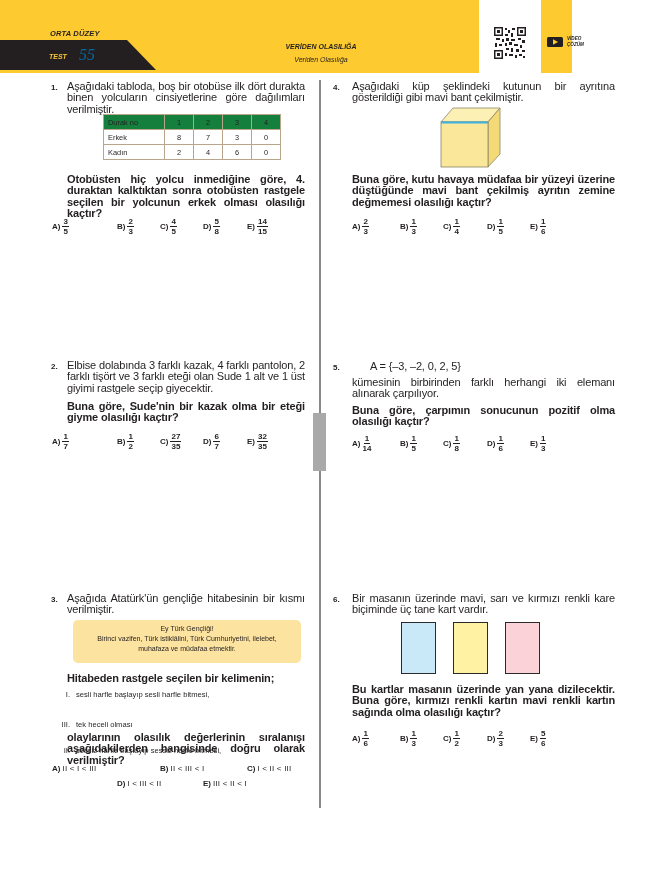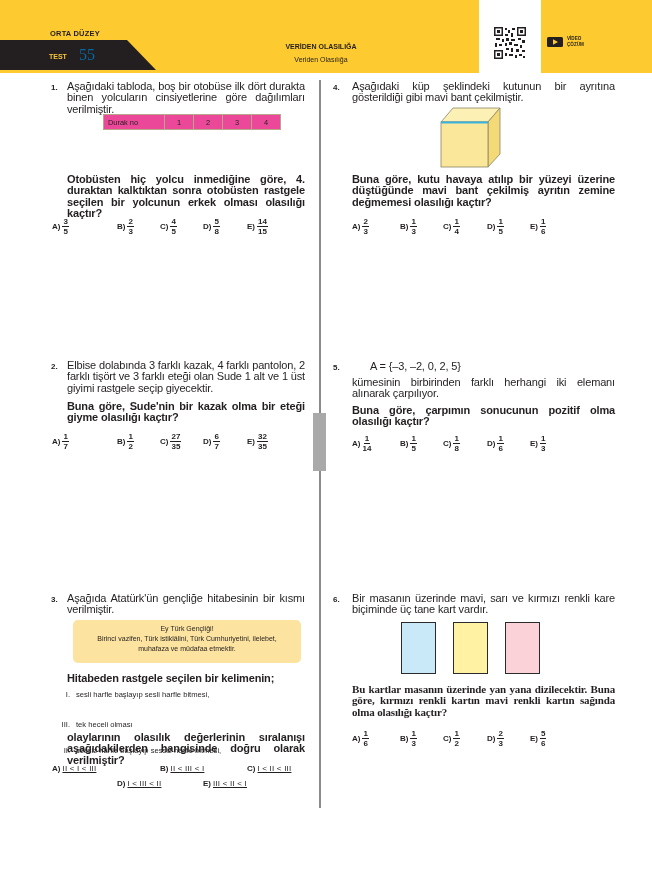--- a/index.html
+++ b/index.html
@@ -1,20 +1,20 @@
 <!DOCTYPE html>
 <html><head>
 <meta charset="utf-8">
 <style>
   html,body{margin:0;padding:0;background:#ffffff;}
   #page{position:relative;width:652px;height:870px;background:#ffffff;overflow:hidden;
         font-family:"Liberation Sans",sans-serif;color:#231f20;}
   .abs{position:absolute;}
   
-  #hdr{position:absolute;left:0;top:0;width:652px;height:73px;background:#fdca2f;}
+  #hdr{position:absolute;left:0;top:0;width:572px;height:73px;background:#fdca2f;font-style:italic;}
   #band{position:absolute;left:0;top:40px;width:156px;height:30px;background:#231f20;
         clip-path:polygon(0 0,127px 0,156px 100%,0 100%);}
   #level{position:absolute;left:50px;top:29px;font-size:7.5px;font-weight:bold;letter-spacing:0.2px;color:#231f20;}
   #testlbl{position:absolute;left:49px;top:53px;font-size:7px;font-weight:bold;color:#f6c63a;}
   #testnum{position:absolute;left:79px;top:44px;font-family:"Liberation Serif",serif;font-size:16px;color:#0369a1;line-height:22px;}
   #title{position:absolute;left:240px;width:162px;top:43px;text-align:center;font-size:7px;font-weight:bold;}
   #subtitle{position:absolute;left:240px;width:162px;top:56px;text-align:center;font-size:7px;}
   #qrpanel{position:absolute;left:479px;top:0;width:62px;height:73px;background:#ffffff;}
   #qr{position:absolute;left:15px;top:27px;}
   #video{position:absolute;left:547px;top:36px;display:flex;align-items:center;gap:4px;}
@@ -23,26 +23,26 @@
   #divider{position:absolute;left:319px;top:80px;width:2px;height:728px;background:#8a8a8a;}
   #sidebadge{position:absolute;left:313px;top:413px;width:13px;height:58px;background:#a9a9a9;}
   
   .qnum{position:absolute;font-size:8px;font-weight:bold;}
   .txt{position:absolute;font-size:11px;line-height:11.4px;text-align:justify;letter-spacing:-0.15px;}
   .bold{font-weight:bold;}
   
   .opt{position:absolute;display:flex;align-items:center;gap:2px;font-size:8px;font-weight:bold;}
   .frac{display:inline-flex;flex-direction:column;align-items:center;font-size:8px;line-height:9px;font-weight:bold;}
   .frac .num{border-bottom:1px solid #231f20;padding:0 1px;}
-  .optxt{font-weight:normal;letter-spacing:0.2px;text-decoration:underline;}
+  .optxt{font-weight:normal;letter-spacing:0.2px;}
   
   #tbl{position:absolute;left:103px;top:114px;border-collapse:collapse;font-size:7.4px;}
   #tbl td{border:1px solid #b8a58a;height:14px;padding:0 4px;text-align:center;width:20px;}
   #tbl td.first{text-align:left;width:52px;}
-  #tbl tr.head td{background:#ec4899;}
+  #tbl tr.head td{background:#15803d;}
   
   #hitabe{position:absolute;left:73px;top:620px;width:228px;height:43px;background:#fde3a0;border-radius:5px;
           font-size:7px;line-height:10px;text-align:center;padding-top:4px;box-sizing:border-box;}
   .item{position:absolute;font-size:7.6px;display:flex;gap:6px;}
   .item .rn{width:12px;text-align:right;}
   
   .card{position:absolute;width:35px;height:52px;border:1px solid #2b2b2b;box-sizing:border-box;}
 </style>
 </head>
 <body>
@@ -118,20 +118,34 @@
     <div class="txt" style="left:67px;top:81px;width:238px;">Aşağıdaki tabloda, boş bir otobüse ilk dört durakta binen yolcuların cinsiyetlerine göre dağılımları verilmiştir.</div>
     <table id="tbl">
       <tbody>
           <tr class="head">
         <td class="first">Durak no</td>
         <td>1</td>
         <td>2</td>
         <td>3</td>
         <td>4</td>
       </tr>
+      <tr>
+        <td class="first">Erkek</td>
+        <td>8</td>
+        <td>7</td>
+        <td>3</td>
+        <td>0</td>
+      </tr>
+      <tr>
+        <td class="first">Kadın</td>
+        <td>2</td>
+        <td>4</td>
+        <td>6</td>
+        <td>0</td>
+      </tr>
     </tbody>
       </table>
     <div class="txt bold" style="left:67px;top:174px;width:238px;">Otobüsten hiç yolcu inmediğine göre, 4. duraktan kalktıktan sonra otobüsten rastgele seçilen bir yolcunun erkek olması olasılığı kaçtır?</div>
     <div class="opt" style="left:52px;top:217px;">
         <span>A)</span>
         <span class="frac">
           <span class="num">3</span>
           <span>5</span>
         </span>
       </div>
@@ -252,21 +266,21 @@
 
   <div>
     <div class="qnum" style="left:333px;top:83px;">4.</div>
     <div class="txt" style="left:352px;top:81px;width:263px;">Aşağıdaki küp şeklindeki kutunun bir ayrıtına gösterildiği gibi mavi bant çekilmiştir.</div>
     <svg class="abs" style="left:438px;top:106px;" width="64" height="64" viewBox="0 0 64 64">
       <polygon points="3,16 15,2 62,2 50,16" fill="#fdf0b5" stroke="#8b8465" stroke-width="0.8"></polygon>
       <polygon points="50,16 62,2 62,48 50,61" fill="#f4d977" stroke="#8b8465" stroke-width="0.8"></polygon>
       <rect x="3" y="16" width="47" height="45" fill="#fbe79a" stroke="#8b8465" stroke-width="0.8"></rect>
       <line x1="3" y1="16.5" x2="50" y2="16.5" stroke="#3bb3e0" stroke-width="2"></line>
     </svg>
-    <div class="txt bold" style="left:352px;top:174px;width:263px;">Buna göre, kutu havaya atılıp bir yüzeyi üzerine düştüğünde mavi bant çekilmiş ayrıtın zemine değmemesi olasılığı kaçtır?</div>
+    <div class="txt bold" style="left:352px;top:174px;width:263px;">Buna göre, kutu havaya müdafaa bir yüzeyi üzerine düştüğünde mavi bant çekilmiş ayrıtın zemine değmemesi olasılığı kaçtır?</div>
     <div class="opt" style="left:352px;top:217px;">
         <span>A)</span>
         <span class="frac">
           <span class="num">2</span>
           <span>3</span>
         </span>
       </div>
     <div class="opt" style="left:400px;top:217px;">
         <span>B)</span>
         <span class="frac">
@@ -338,21 +352,21 @@
         </span>
       </div>
   </div>
 
   <div>
     <div class="qnum" style="left:333px;top:595px;">6.</div>
     <div class="txt" style="left:352px;top:593px;width:263px;">Bir masanın üzerinde mavi, sarı ve kırmızı renkli kare biçiminde üç tane kart vardır.</div>
     <div class="card" style="left:401px;top:622px;background:#c9e9f8;"></div>
     <div class="card" style="left:453px;top:622px;background:#fff3a3;"></div>
     <div class="card" style="left:505px;top:622px;background:#fbd2d7;"></div>
-    <div class="txt bold" style="left:352px;top:684px;width:263px;font-family:Liberation Serif, serif;">Bu kartlar masanın üzerinde yan yana dizilecektir. Buna göre, kırmızı renkli kartın mavi renkli kartın sağında olma olasılığı kaçtır?</div>
+    <div class="txt bold" style="left:352px;top:684px;width:263px;">Bu kartlar masanın üzerinde yan yana dizilecektir. Buna göre, kırmızı renkli kartın mavi renkli kartın sağında olma olasılığı kaçtır?</div>
     <div class="opt" style="left:352px;top:729px;">
         <span>A)</span>
         <span class="frac">
           <span class="num">1</span>
           <span>6</span>
         </span>
       </div>
     <div class="opt" style="left:400px;top:729px;">
         <span>B)</span>
         <span class="frac">

